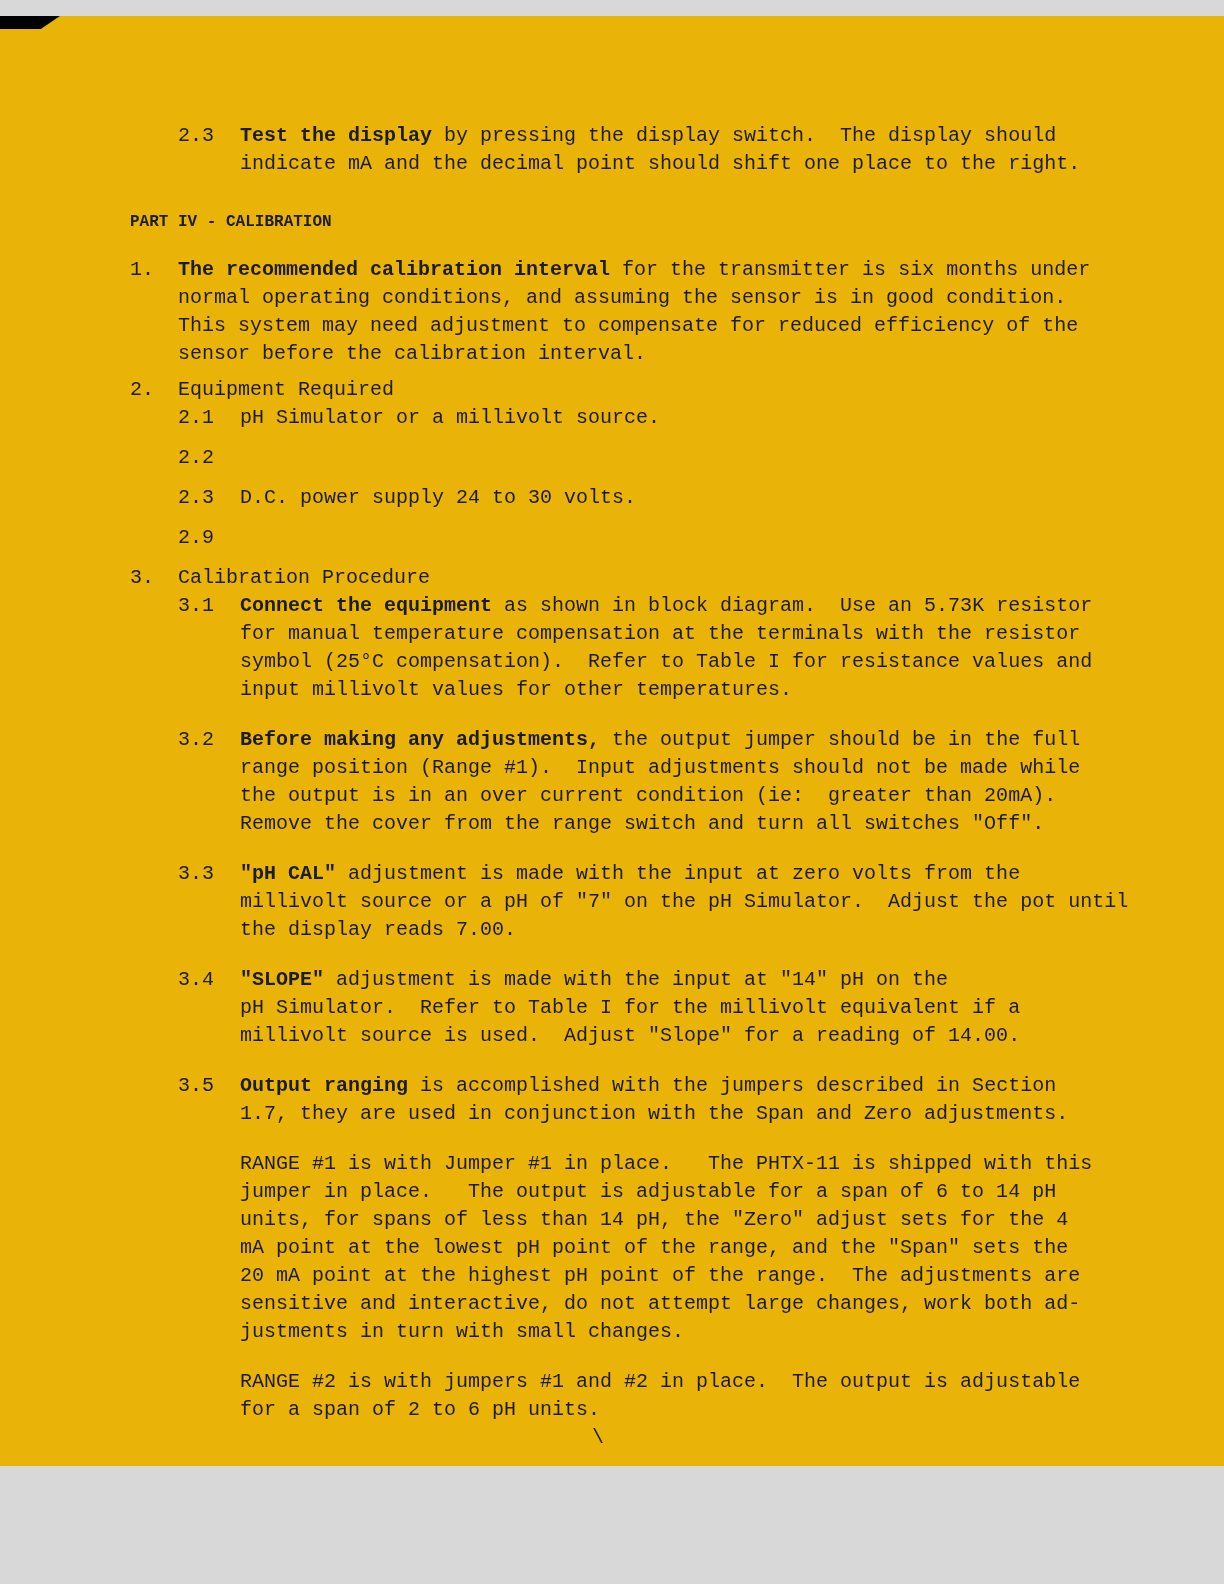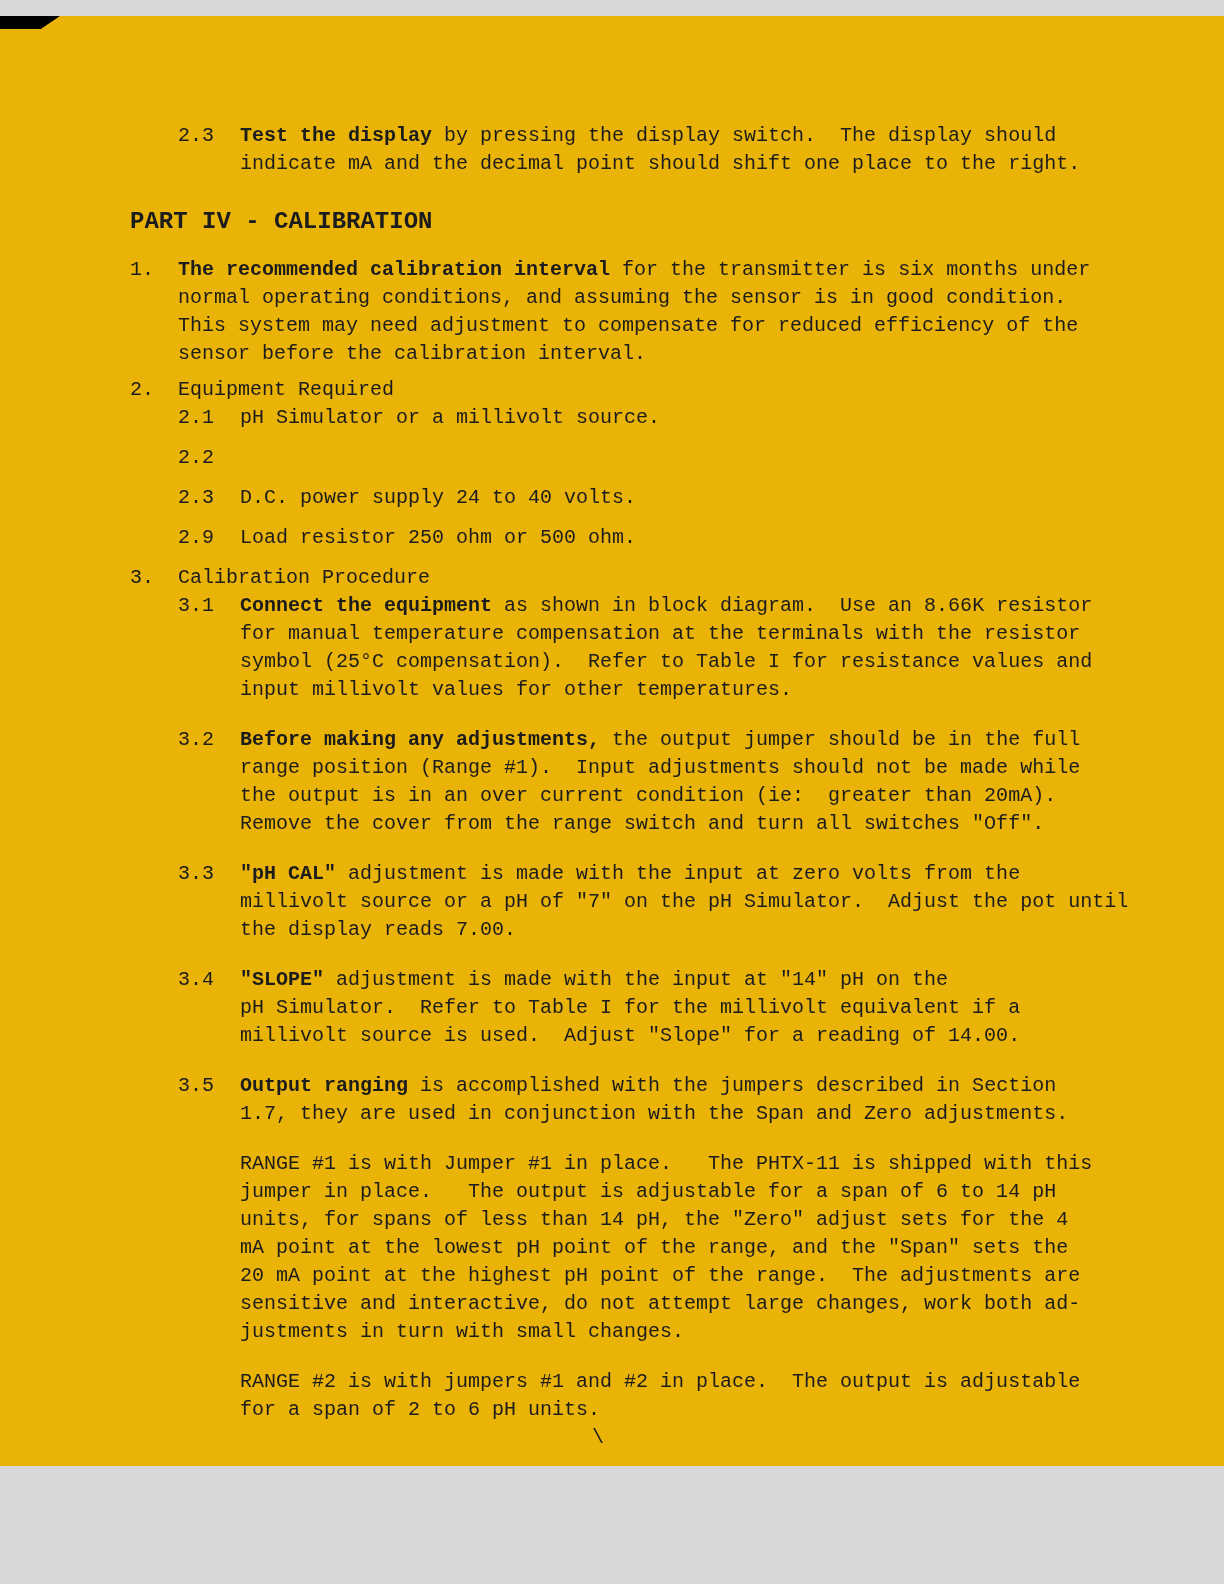--- a/index.html
+++ b/index.html
@@ -20,21 +20,21 @@
 
   
   .p1 { display:flex; }
   .p1 > .num { width:48px; flex:none; }
 
   
   .p2 { display:flex; margin-left:48px; }
   .p2 > .num { width:62px; flex:none; }
 
   .gap-top      { margin-bottom:30px; }
-  .heading      { font-size:24px; font-weight:700; margin:0 0 20px 0; }
+  .heading      { font-size:16px; font-weight:700; margin:0 0 20px 0; }
   .gap-item1    { margin-bottom:8px; }
   .sect-title-row { display:flex; }
   .equip-item   { margin-bottom:12px;align-items:flex-end; }
   .step         { margin-bottom:22px; }
   .range-para   { margin-left:110px; white-space:pre; margin-bottom:22px; }
 
   .stray-mark   { position:absolute; left:592px; top:1408px; }
   .page-number  { position:absolute; left:662px; top:1474px; letter-spacing:1px; }
   .footer-line  { position:absolute; left:122px; top:1552px; width:142px; height:5px; background:#3d55cc; }
   .scan-corner  { position:absolute; left:0; top:0; width:60px; height:13px; background:#000;
@@ -72,35 +72,34 @@
 
     <div class="p2 equip-item">
       <div class="num">2.1</div>
       <div class="body">pH Simulator or a millivolt source.</div>
     </div>
     <div class="p2 equip-item">
       <div class="num">2.2</div>
     </div>
     <div class="p2 equip-item">
       <div class="num">2.3</div>
-      <div class="body">D.C. power supply 24 to 40 volts.</div>
+      <div class="body">D.C. power supply 24 to 30 volts.</div>
     </div>
     <div class="p2 equip-item">
       <div class="num">2.9</div>
-      <div class="body">Load resistor 250 ohm or 500 ohm.</div>
     </div>
 
     <div class="p1 sect-title-row">
       <div class="num">3.</div>
       <div class="body">Calibration Procedure</div>
     </div>
 
     <div class="p2 step">
       <div class="num">3.1</div>
-      <div class="body"><b>Connect the equipment</b><span> as shown in block diagram.  Use an 8.66K resistor
+      <div class="body"><b>Connect the equipment</b><span> as shown in block diagram.  Use an 5.73K resistor
 for manual temperature compensation at the terminals with the resistor
 symbol (25°C compensation).  Refer to Table I for resistance values and
 input millivolt values for other temperatures.</span></div>
     </div>
     <div class="p2 step">
       <div class="num">3.2</div>
       <div class="body"><b>Before making any adjustments,</b><span> the output jumper should be in the full
 range position (Range #1).  Input adjustments should not be made while
 the output is in an over current condition (ie:  greater than 20mA).
 Remove the cover from the range switch and turn all switches "Off".</span></div>

